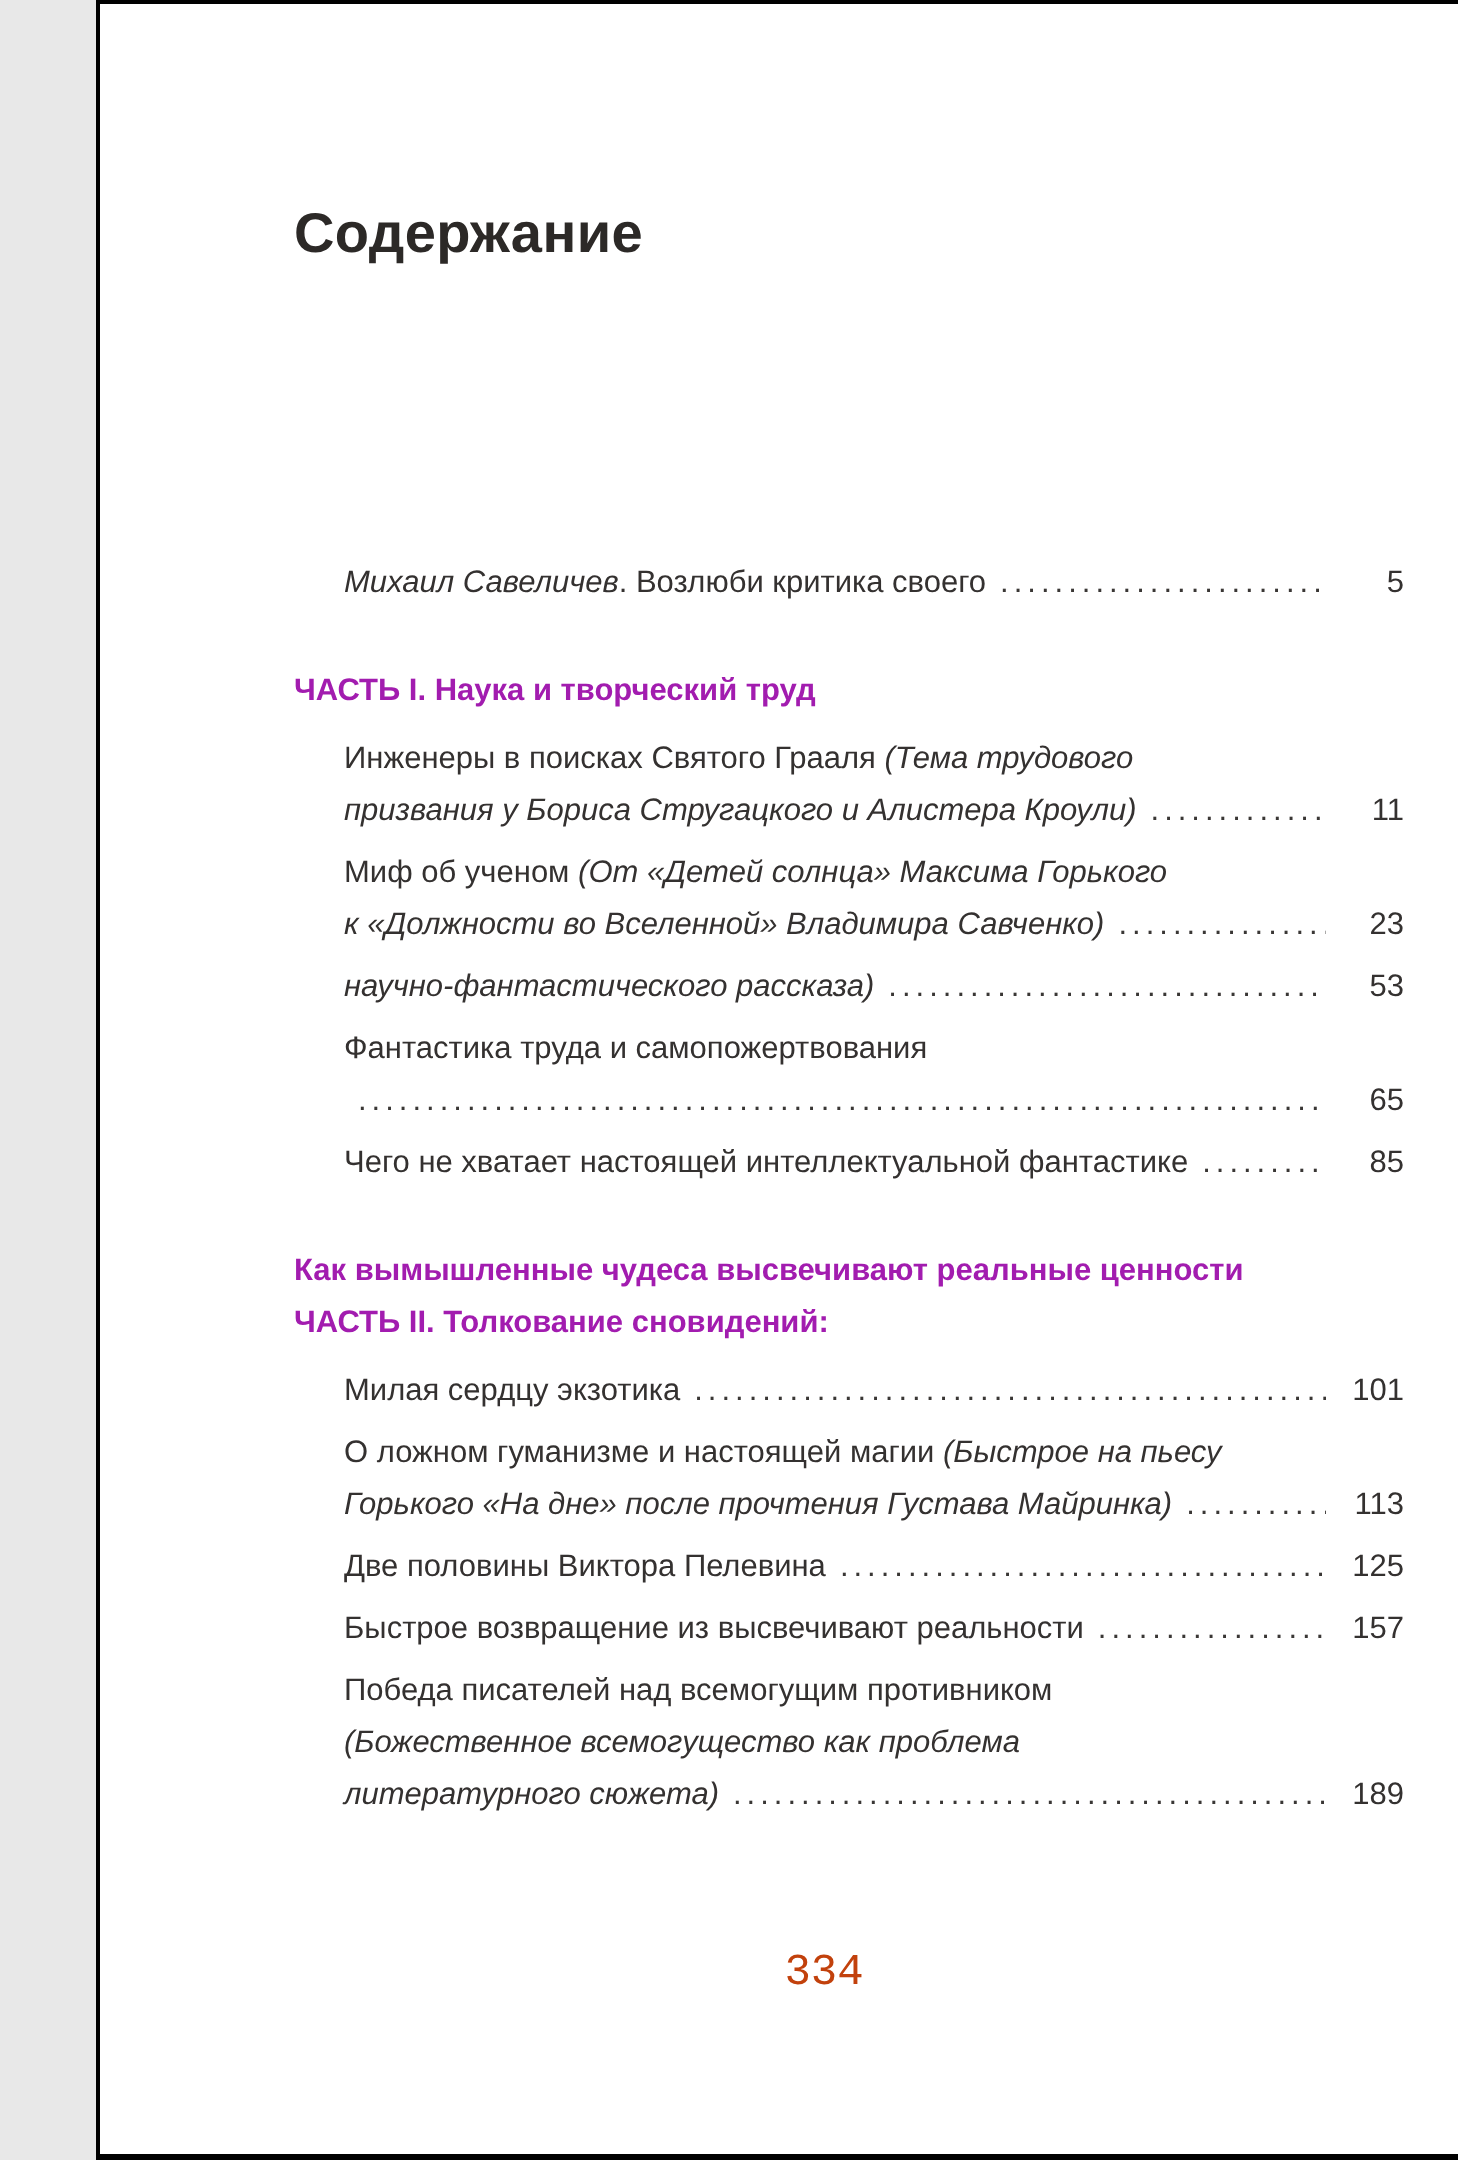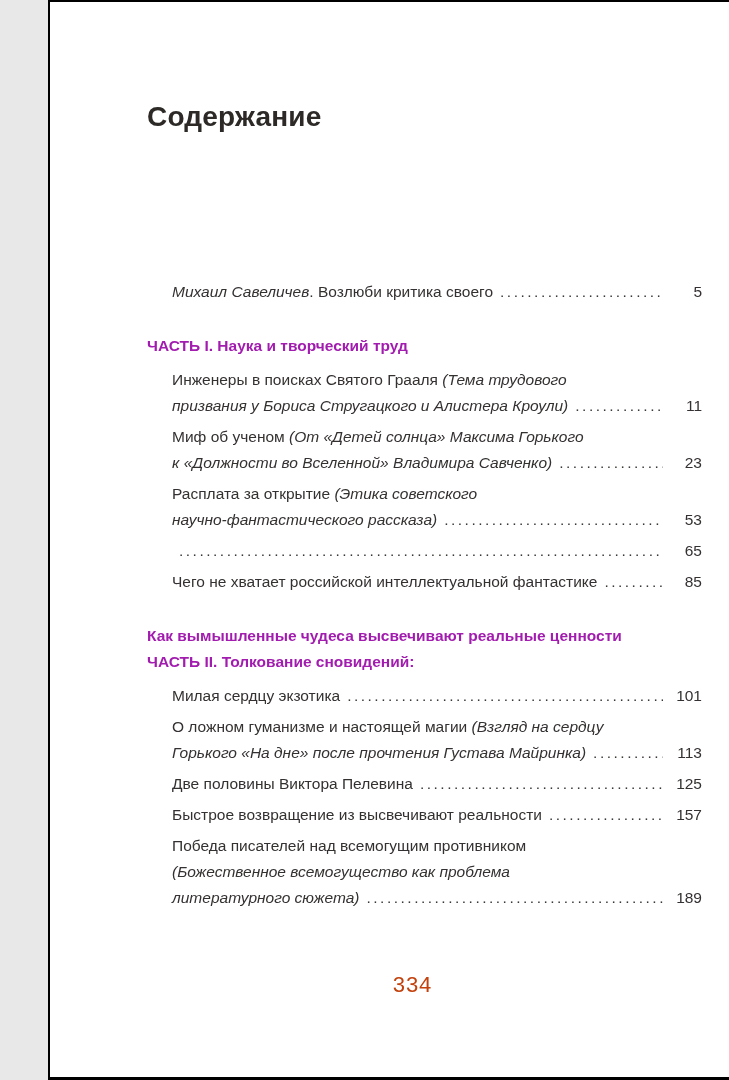--- a/index.html
+++ b/index.html
@@ -109,37 +109,37 @@
             <span class="text"><span>Миф об ученом </span><span class="it">(От «Детей солнца» Максима Горького</span></span>
           </div>
           <div class="line">
             <span class="text"><span class="it">к «Должности во Вселенной» Владимира Савченко)</span></span>
             <span class="dots"></span>
             <span class="num">23</span>
           </div>
         </div>
         <div class="block entry">
           <div class="line">
-            <span class="text"><span>Расплата за открытие </span><span class="it">(Этика советского</span></span>
-          </div>
-          <div class="line">
             <span class="text"><span class="it">научно-фантастического рассказа)</span></span>
             <span class="dots"></span>
             <span class="num">53</span>
           </div>
         </div>
         <div class="block entry">
           <div class="line">
+            <span class="text"><span>Фантастика труда и самопожертвования</span></span>
+          </div>
+          <div class="line">
             <span class="dots"></span>
             <span class="num">65</span>
           </div>
         </div>
         <div class="block entry">
           <div class="line">
-            <span class="text"><span>Чего не хватает российской интеллектуальной фантастике</span></span>
+            <span class="text"><span>Чего не хватает настоящей интеллектуальной фантастике</span></span>
             <span class="dots"></span>
             <span class="num">85</span>
           </div>
         </div>
         <div class="block heading">
           <div class="line">
             <span>Как вымышленные чудеса высвечивают реальные ценности</span>
           </div>
           <div class="line">
             <span>ЧАСТЬ II. Толкование сновидений:</span>
@@ -147,21 +147,21 @@
         </div>
         <div class="block entry">
           <div class="line">
             <span class="text"><span>Милая сердцу экзотика</span></span>
             <span class="dots"></span>
             <span class="num">101</span>
           </div>
         </div>
         <div class="block entry">
           <div class="line">
-            <span class="text"><span>О ложном гуманизме и настоящей магии </span><span class="it">(Взгляд на сердцу</span></span>
+            <span class="text"><span>О ложном гуманизме и настоящей магии </span><span class="it">(Быстрое на пьесу</span></span>
           </div>
           <div class="line">
             <span class="text"><span class="it">Горького «На дне» после прочтения Густава Майринка)</span></span>
             <span class="dots"></span>
             <span class="num">113</span>
           </div>
         </div>
         <div class="block entry">
           <div class="line">
             <span class="text"><span>Две половины Виктора Пелевина</span></span>

